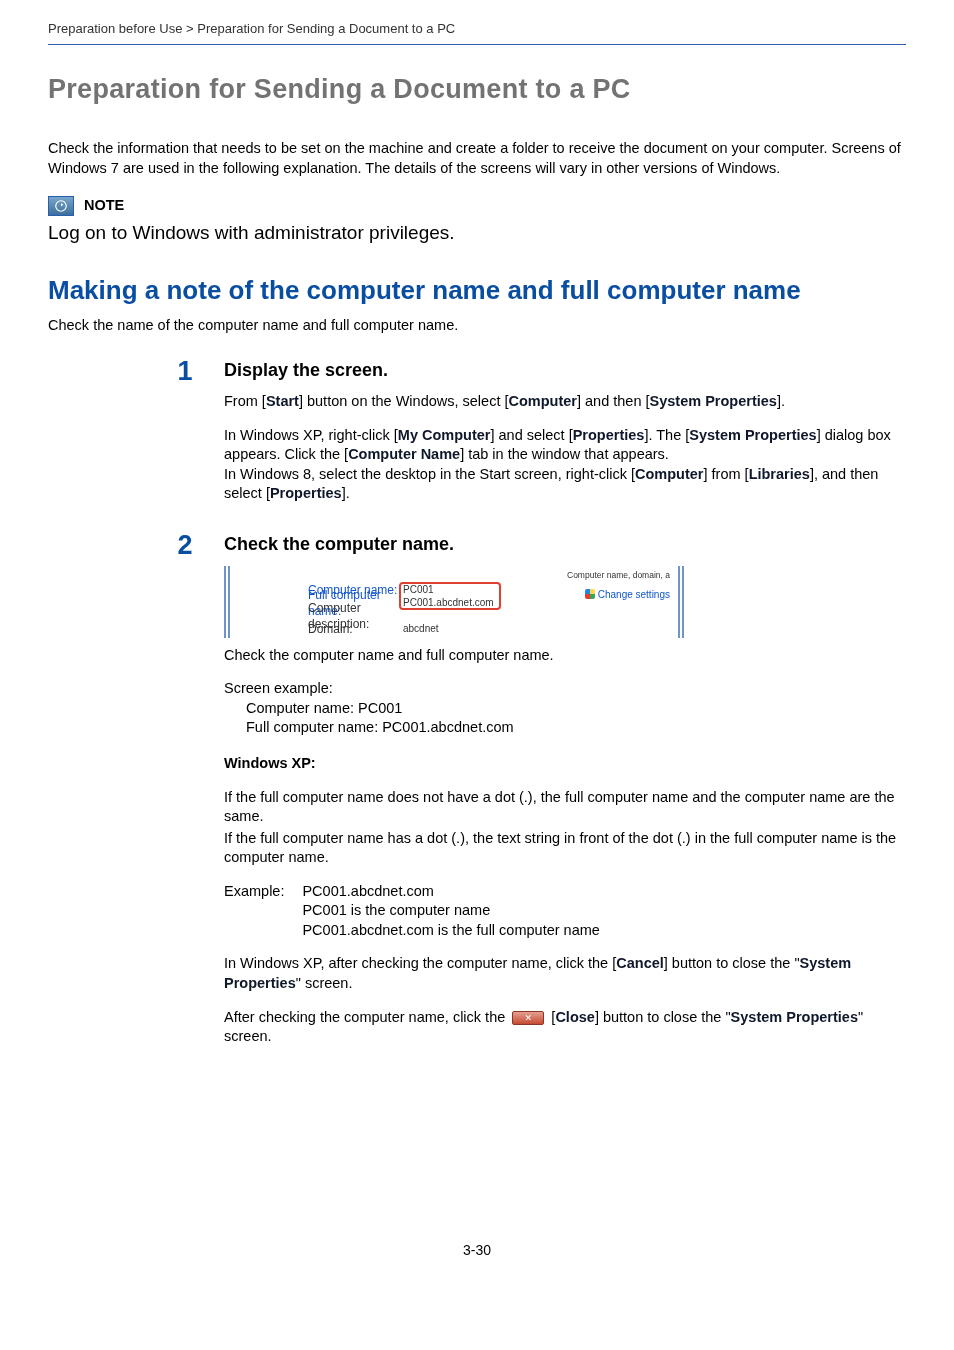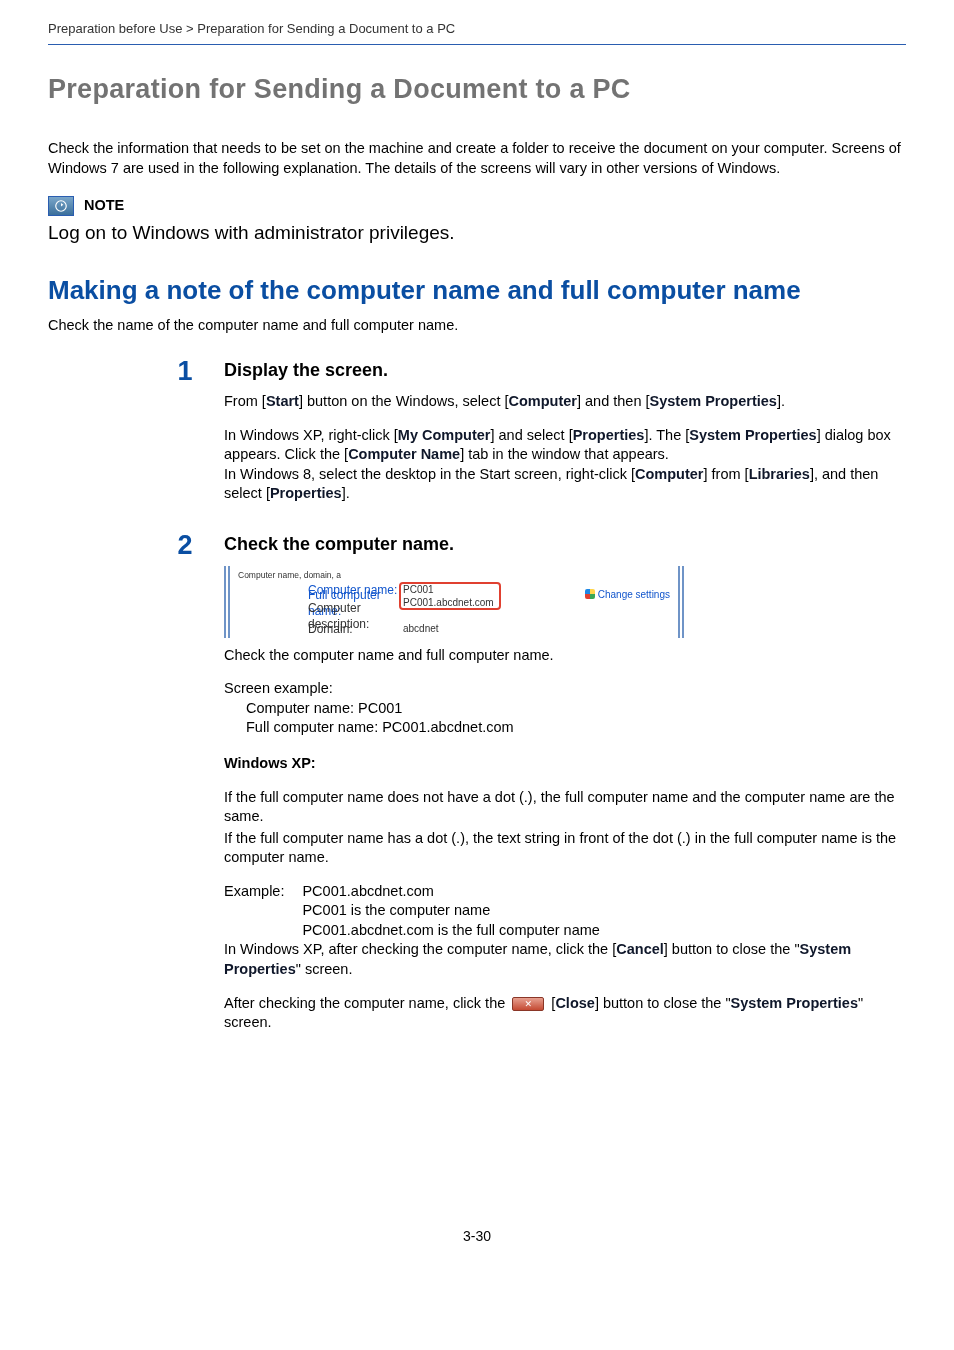--- a/index.html
+++ b/index.html
@@ -90,21 +90,21 @@
   .blue-bold { color: #0f172a; font-weight: bold; }
   .fig-wrap {
     border-left: 6px double #6f94c7;
     border-right: 6px double #6f94c7;
     padding: 4px 8px 2px 8px;
     width: 460px;
     font-size: 8px;
     color: #333;
     margin-bottom: 8px;
   }
-  .fig-top-label { font-size: 8.5px; color:#333; margin-bottom:2px;}
+  .fig-top-label { font-size: 8.5px; color:#333; margin-bottom:2px;text-align:right;}
   .fig-inner {
     padding-left: 70px;
     position: relative;
   }
   .fig-row { display:flex; align-items:center; height:13px; }
   .fig-label { width: 95px; color:#1155cc; font-size:12px;}
   .fig-label.dark { color:#333; }
   .fig-value { font-size:10px; color:#333; flex:1;}
   .fig-callout {
     position:absolute;
@@ -125,21 +125,21 @@
     align-items:center;
     gap:3px;
   }
   .fig-shield {
     width:10px;height:10px;
     background: conic-gradient(#ffd54a 0 25%, #3aa655 0 50%, #e04030 0 75%, #1e88e5 0 100%);
     border-radius:2px;
   }
   .indent-block { padding-left: 22px; font-size:14.5px; margin-bottom:14px;}
   .bold { font-weight: bold; }
-  .example-row { display:flex; gap:18px; font-size:14.5px; }
+  .example-row { display:flex; gap:18px; font-size:14.5px; margin-bottom:14px;}
   .example-label { flex:0 0 auto;}
   .close-btn {
     display:inline-block;
     width:32px;
     height:14px;
     vertical-align: middle;
     position: relative;
     margin: 0 3px;
   }
   .close-btn::before{

